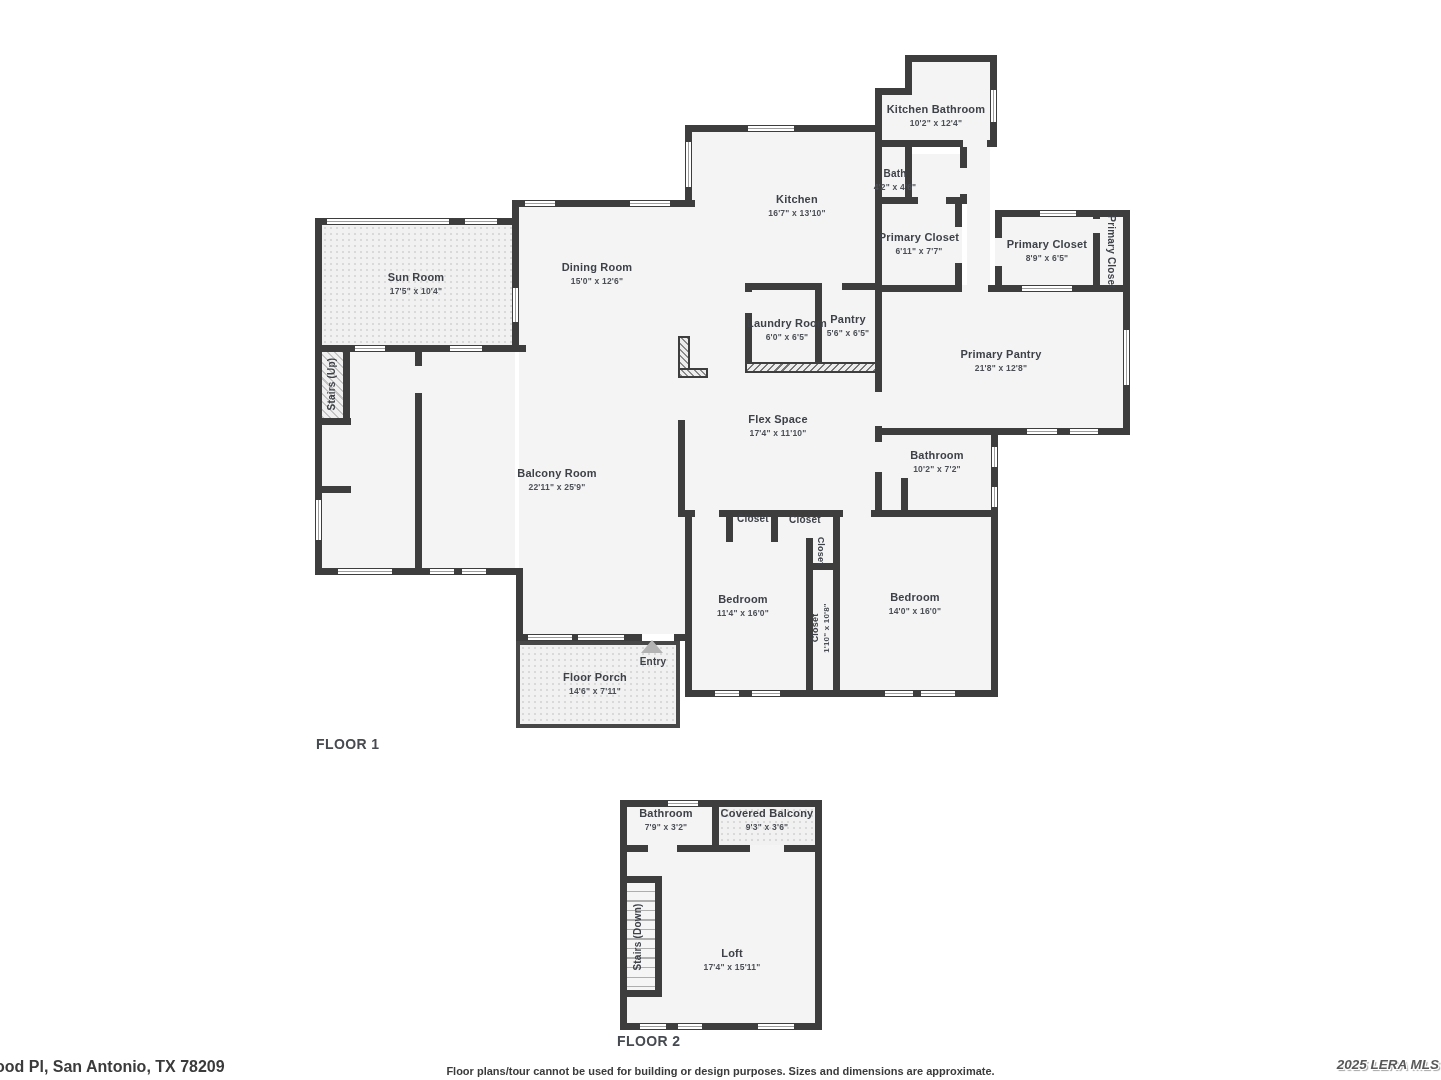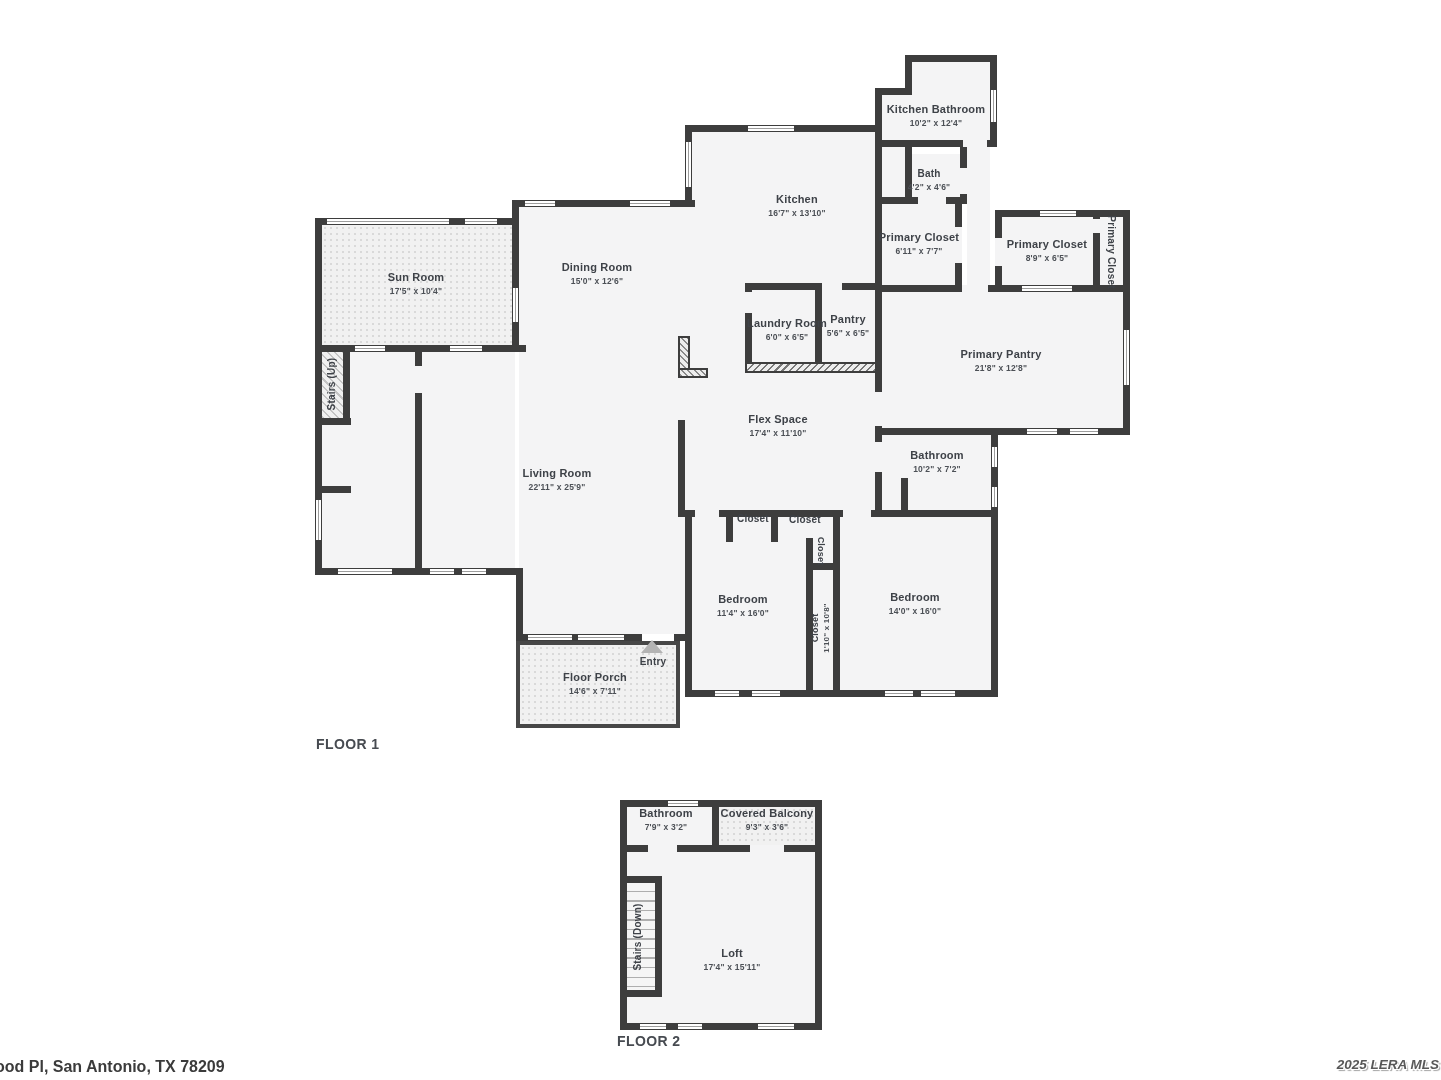--- a/index.html
+++ b/index.html
@@ -199,21 +199,21 @@
       <div class="rdim">15'0" x 12'6"</div>
     </div>
     <div class="room-label" style="left:797px;top:206px">
       <div class="rname">Kitchen</div>
       <div class="rdim">16'7" x 13'10"</div>
     </div>
     <div class="room-label" style="left:936px;top:116px">
       <div class="rname">Kitchen Bathroom</div>
       <div class="rdim">10'2" x 12'4"</div>
     </div>
-    <div class="room-label sm" style="left:929px;top:180px">
+    <div class="room-label sm" style="left:895px;top:180px">
       <div class="rname">Bath</div>
       <div class="rdim">4'2" x 4'6"</div>
     </div>
     <div class="room-label" style="left:919px;top:244px">
       <div class="rname">Primary Closet</div>
       <div class="rdim">6'11" x 7'7"</div>
     </div>
     <div class="room-label" style="left:1047px;top:251px">
       <div class="rname">Primary Closet</div>
       <div class="rdim">8'9" x 6'5"</div>
@@ -235,21 +235,21 @@
     </div>
     <div class="room-label" style="left:778px;top:426px">
       <div class="rname">Flex Space</div>
       <div class="rdim">17'4" x 11'10"</div>
     </div>
     <div class="room-label" style="left:937px;top:462px">
       <div class="rname">Bathroom</div>
       <div class="rdim">10'2" x 7'2"</div>
     </div>
     <div class="room-label" style="left:557px;top:480px">
-      <div class="rname">Living Room</div>
+      <div class="rname">Balcony Room</div>
       <div class="rdim">22'11" x 25'9"</div>
     </div>
     <div class="room-label vert sm" style="left:332px;top:384px">
       <div class="rname">Stairs (Up)</div>
     </div>
     <div class="room-label sm" style="left:753px;top:519px">
       <div class="rname">Closet</div>
     </div>
     <div class="room-label sm" style="left:805px;top:520px">
       <div class="rname">Closet</div>
@@ -290,15 +290,16 @@
     <div class="room-label" style="left:732px;top:960px">
       <div class="rname">Loft</div>
       <div class="rdim">17'4" x 15'11"</div>
     </div>
     <div class="room-label vert sm" style="left:638px;top:937px">
       <div class="rname">Stairs (Down)</div>
     </div>
     <div class="floor-label" style="left:617px;top:1033px">FLOOR 2</div>
 
     <div class="addr">ood Pl, San Antonio, TX 78209</div>
+    <div class="disclaimer">Floor plans/tour cannot be used for building or design purposes. Sizes and dimensions are approximate.</div>
     <div class="wm">2025 LERA MLS</div>
   </div>
 </div>
 
 </body></html>

